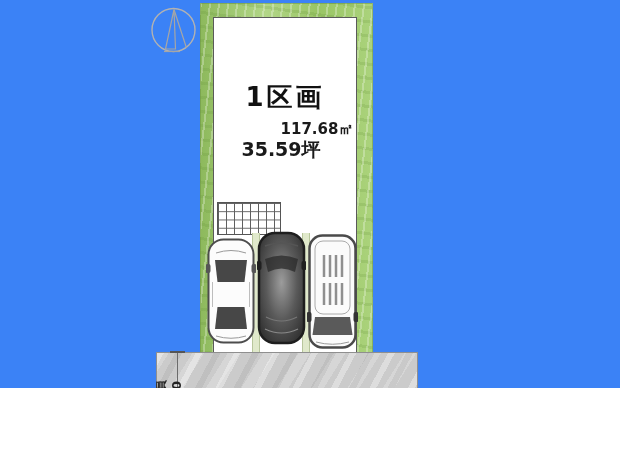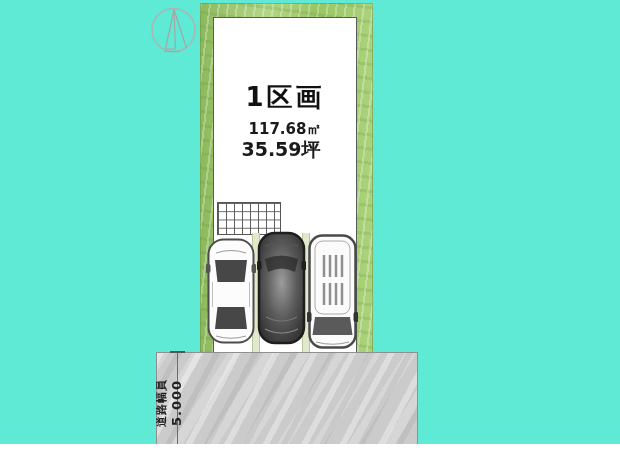--- a/index.html
+++ b/index.html
@@ -1,17 +1,17 @@
 <!DOCTYPE html>
 <html><head>
 <meta charset="utf-8">
 <style>
   html,body{margin:0;padding:0;background:#fff;}
   #canvas{
-    position:relative;width:620px;height:444px;background:#5eead4;overflow:hidden;
+    position:relative;width:620px;height:388px;background:#3b82f6;overflow:hidden;
     font-family:"DejaVu Sans","Liberation Sans",sans-serif;
   }
   .abs{position:absolute;}
 
   
   .lot{
     left:200px;top:3px;width:173px;height:350px;
     background-color:#a5ce74;
     background-image:
       repeating-linear-gradient(97deg, rgba(255,255,255,0.28) 0 2px, rgba(255,255,255,0) 2px 9px),
@@ -24,21 +24,21 @@
     background:#ffffff;
     border-top:1px solid #5a5a5a;border-left:1px solid #5a5a5a;border-right:1px solid #5a5a5a;
     box-sizing:border-box;
   }
   .lot-label{
     left:213px;top:80px;width:144px;text-align:center;
     font-size:26px;font-weight:bold;letter-spacing:3px;color:#111;
   }
   .lot-area-sqm{
     left:213px;top:120px;width:144px;text-align:center;
-    font-size:15px;font-weight:bold;color:#1a1a1a;
+    font-size:15px;font-weight:bold;color:#1a1a1a;padding-left:32px;
   }
   .lot-area-tsubo{
     left:209px;top:137px;width:144px;text-align:center;
     font-size:19px;font-weight:bold;color:#1a1a1a;
   }
 
   
   .tile-grid{
     left:217px;top:202px;width:64px;height:33px;
     background-color:#fff;

